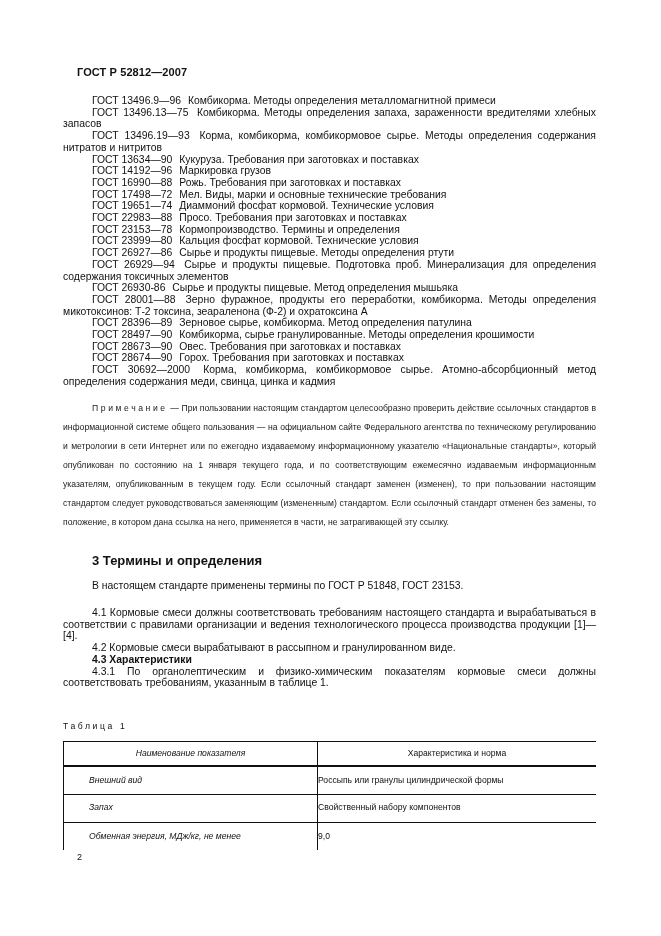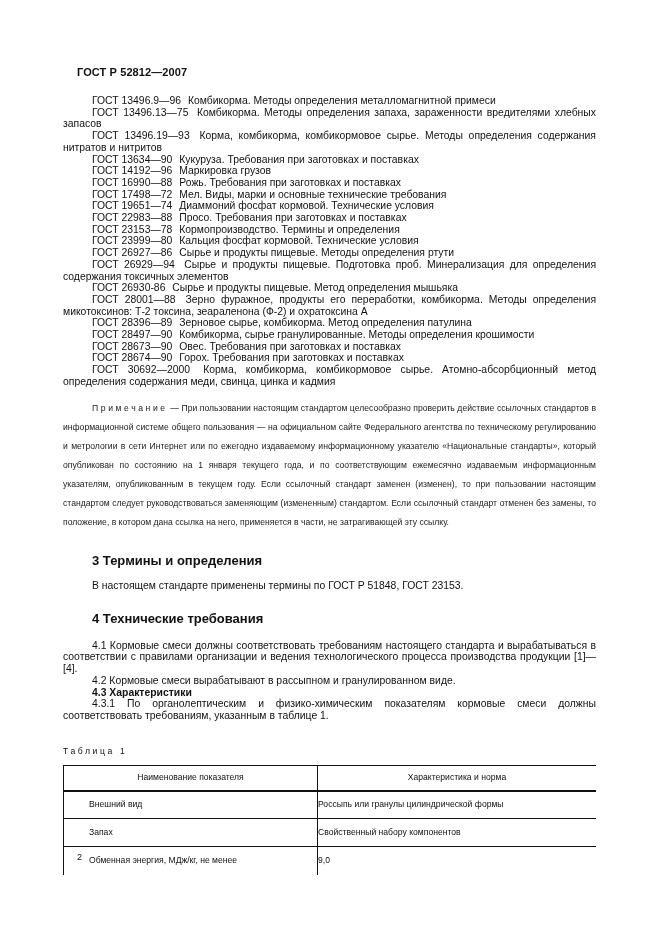--- a/index.html
+++ b/index.html
@@ -11,27 +11,27 @@
   .ref .code { margin-right: 4px; }
   .note { margin-top: 11px; font-size: 8.6px; line-height: 19px; text-indent: 29px; text-align: justify; color: #222; }
   .note .lbl { letter-spacing: 2.6px; }
   .h2 { font-size: 13px; font-weight: bold; margin-left: 29px; }
   .h2.s3 { margin-top: 23px; }
   .h2.s4 { margin-top: 21px; }
   .para { text-indent: 29px; text-align: justify; }
   .para.p3 { margin-top: 14px; }
   .para.p41 { margin-top: 15px; }
   .bold { font-weight: bold; }
-  .tbl-caption { margin-top: 24px; font-size: 8.6px; letter-spacing: 2.6px; }
+  .tbl-caption { margin-top: 32px; font-size: 8.6px; letter-spacing: 2.6px; }
   table.tbl { position: relative; margin-top: 8px; border-collapse: collapse; width: 533px; font-size: 8.6px; }
   table.tbl td, table.tbl th { font-weight: normal; }
   .tbl th { height: 25px; border-top: 1px solid #111; border-bottom: 2px solid #111; text-align: center; }
   .tbl td { height: 28px; border-bottom: 1px solid #111; }
   .tbl tr.last td { border-bottom: none; }
-  .tbl .c1 { width: 254px; border-left: 1px solid #111; border-right: 1px solid #111; }
+  .tbl .c1 { width: 254px; border-left: 1px solid #111; border-right: 1px solid #111; font-style: italic; }
   .tbl td.c1 { padding-left: 25px; text-align: left; }
   .tbl td.c2 { }
   .page-num { position: absolute; left: 77px; top: 852px; font-size: 9px; }
 </style>
 </head>
 <body>
 
 <div class="page-header">ГОСТ Р 52812—2007</div>
 
 <div class="body">
@@ -56,21 +56,20 @@
     <p class="ref"><span class="code">ГОСТ 28673—90</span> <span>Овес. Требования при заготовках и поставках</span></p>
     <p class="ref"><span class="code">ГОСТ 28674—90</span> <span>Горох. Требования при заготовках и поставках</span></p>
     <p class="ref"><span class="code">ГОСТ 30692—2000</span> <span>Корма, комбикорма, комбикормовое сырье. Атомно-абсорбционный метод определения содержания меди, свинца, цинка и кадмия</span></p>
   </div>
 
   <p class="note"><span class="lbl">Примечание</span> <span>— При пользовании настоящим стандартом целесообразно проверить действие ссылочных стандартов в информационной системе общего пользования — на официальном сайте Федерального агентства по техническому регулированию и метрологии в сети Интернет или по ежегодно издаваемому информационному указателю «Национальные стандарты», который опубликован по состоянию на 1 января текущего года, и по соответствующим ежемесячно издаваемым информационным указателям, опубликованным в текущем году. Если ссылочный стандарт заменен (изменен), то при пользовании настоящим стандартом следует руководствоваться заменяющим (измененным) стандартом. Если ссылочный стандарт отменен без замены, то положение, в котором дана ссылка на него, применяется в части, не затрагивающей эту ссылку.</span></p>
 
   <h2 class="h2 s3">3 Термины и определения</h2>
   <p class="para p3">В настоящем стандарте применены термины по ГОСТ Р 51848, ГОСТ 23153.</p>
 
-  <h2 class="h2 s4">4 Технические требования</h2>
   <p class="para p41">4.1 Кормовые смеси должны соответствовать требованиям настоящего стандарта и вырабатываться в соответствии с правилами организации и ведения технологического процесса производства продукции [1]—[4].</p>
   <p class="para">4.2 Кормовые смеси вырабатывают в рассыпном и гранулированном виде.</p>
   <p class="para bold">4.3 Характеристики</p>
   <p class="para">4.3.1 По органолептическим и физико-химическим показателям кормовые смеси должны соответствовать требованиям, указанным в таблице 1.</p>
 
   <div class="tbl-caption">Таблица 1</div>
   <table class="tbl">
     <thead>
       <tr>
         <th class="c1">Наименование показателя</th>

